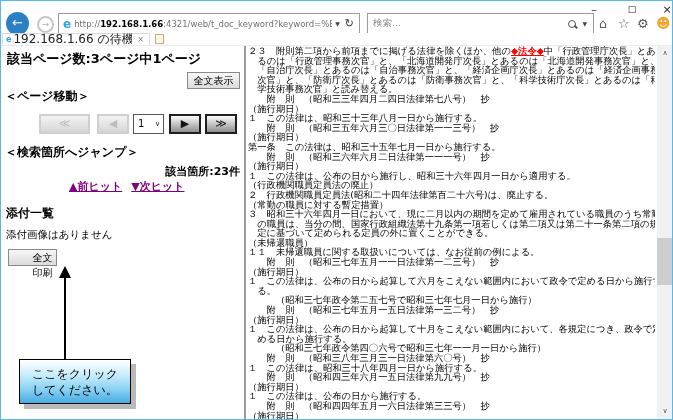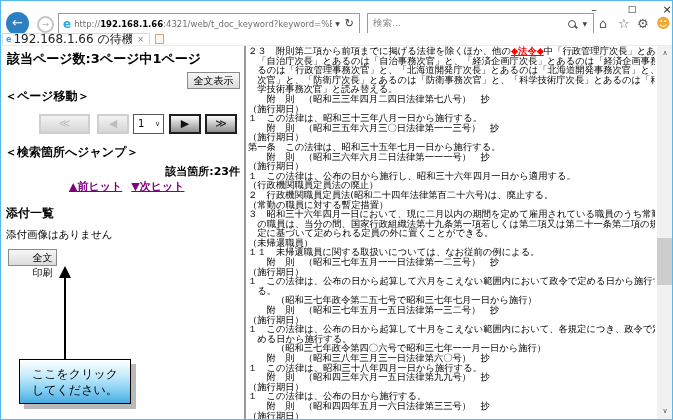--- a/index.html
+++ b/index.html
@@ -143,22 +143,22 @@
       <div class="callout">
         <div>ここをクリック</div>
         <div>してください。</div>
       </div>
     </div>
 
     <div class="vdivider"></div>
 
     <div class="doc" id="doc-lines">
         <div class="doc-line">２３　附則第二項から前項までに掲げる法律を除くほか、他の<span class="kw">◆法令◆</span>中「行政管理庁次長」とあ</div>
+        <div class="doc-line">　るのは「行政管理事務次官」と、「北海道開発庁次長」とあるのは「北海道開発事務次官」と、</div>
         <div class="doc-line">　「自治庁次長」とあるのは「自治事務次官」と、「経済企画庁次長」とあるのは「経済企画事務</div>
-        <div class="doc-line">　るのは「行政管理事務次官」と、「北海道開発庁次長」とあるのは「北海道開発事務次官」と、</div>
         <div class="doc-line">　次官」と、「防衛庁次長」とあるのは「防衛事務次官」と、「科学技術庁次長」とあるのは「科</div>
         <div class="doc-line">　学技術事務次官」と読み替える。</div>
         <div class="doc-line">　　附　則　（昭和三三年四月二四日法律第七八号）　抄</div>
         <div class="doc-line">（施行期日）</div>
         <div class="doc-line">１　この法律は、昭和三十三年八月一日から施行する。</div>
         <div class="doc-line">　　附　則　（昭和三五年六月三〇日法律第一一三号）　抄</div>
         <div class="doc-line">（施行期日）</div>
         <div class="doc-line">第一条　この法律は、昭和三十五年七月一日から施行する。</div>
         <div class="doc-line">　　附　則　（昭和三六年六月二日法律第一一一号）　抄</div>
         <div class="doc-line">（施行期日）</div>

